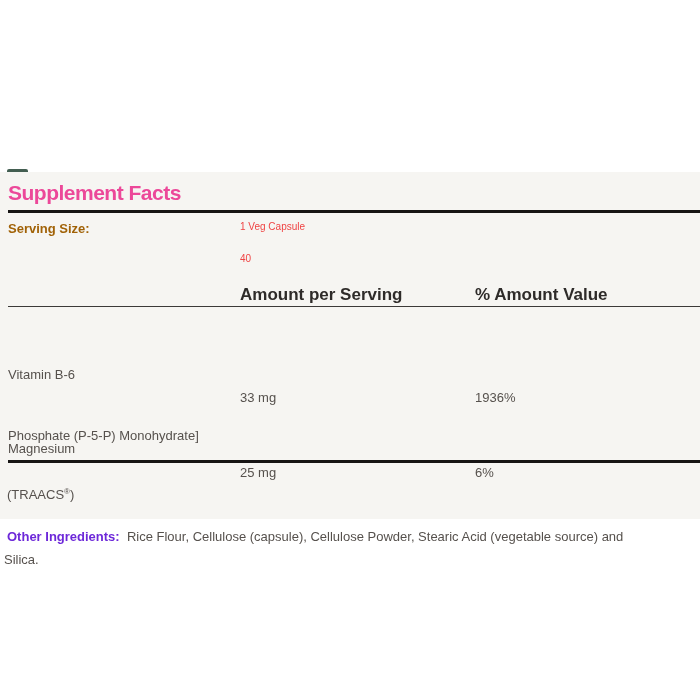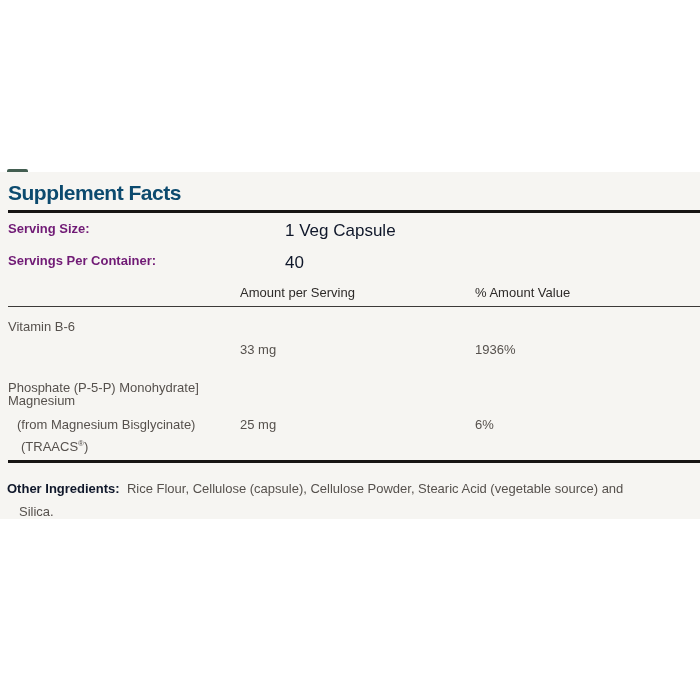--- a/index.html
+++ b/index.html
@@ -24,83 +24,81 @@
     background: #2f4c3e;
     border-radius: 2px;
     opacity: 0.9;
   }
   .abs { position: absolute; white-space: nowrap; }
   .title {
     left: 8px; top: 181px;
     font-size: 21px;
     font-weight: bold;
     letter-spacing: -0.5px;
-    color: #0c4a6e;
+    color: #ec4899;
     margin: 0;
   }
   .rule { position: absolute; left: 8px; right: 0; }
   .rule.thick { height: 3px; background: #171514; }
   .rule.thin  { height: 1px; background: #3c3a38; }
   .rule-1 { top: 210px; }
   .rule-2 { top: 306px; }
   .rule-3 { top: 460px; }
-  .lbl   { font-size: 13px; font-weight: bold; color: #701a75; }
-  .val   { font-size: 17px; color: #0f172a; margin-left: 45px; }
-  .colhdr{ font-size: 13px; font-weight: normal; color: #2e2b29; }
-  .body  { font-size: 13px; color: #56514d; }
+  .lbl   { font-size: 13px; font-weight: bold; color: #a16207; }
+  .val   { font-size: 10px; color: #ef4444; }
+  .colhdr{ font-size: 17px; font-weight: bold; color: #2e2b29; }
+  .body  { font-size: 13px; color: #56514d; margin-top: 48px; }
   .y-serving   { top: 221px; }
   .y-container { top: 253px; }
   .y-colhdr    { top: 285px; }
   .x-name  { left: 8px; }
   .x-name-indent { left: 17px; }
   .x-amt   { left: 240px; }
   .x-dv    { left: 475px; }
   .y-v1 { top: 319px; }
   .y-v2 { top: 342px; }
   .y-v3 { top: 380px; }
   .y-m1 { top: 393px; }
   .y-m2 { top: 417px; }
   .y-m3 { top: 439px; }
   .reg-sup { font-size: 8px; vertical-align: 5px; }
   .other-line1 { left: 7px; top: 481px; }
-  .other-line2 { left: 19px; top: 504px; }
-  .other-label { font-weight: bold; color: #0f172a; }
+  .other-line2 { left: 4px; top: 504px; }
+  .other-label { font-weight: bold; color: #6d28d9; }
 </style>
 </head>
 <body>
 
 <div class="page">
 
   <div class="corner-mark"></div>
   <div class="panel-bg"></div>
 
   <h1 class="abs title">Supplement Facts</h1>
 
   <div class="rule thick rule-1"></div>
 
   <span class="abs lbl x-name y-serving">Serving Size:</span>
   <span class="abs val x-amt y-serving">1 Veg Capsule</span>
 
-  <span class="abs lbl x-name y-container">Servings Per Container:</span>
   <span class="abs val x-amt y-container">40</span>
 
   <span class="abs colhdr x-amt y-colhdr">Amount per Serving</span>
   <span class="abs colhdr x-dv y-colhdr">% Amount Value</span>
 
   <div class="rule thin rule-2"></div>
 
   <span class="abs body x-name y-v1">Vitamin B-6</span>
   <span class="abs body x-amt y-v2">33 mg</span>
   <span class="abs body x-dv y-v2">1936%</span>
   <span class="abs body x-name y-v3">Phosphate (P-5-P) Monohydrate]</span>
 
   <span class="abs body x-name y-m1">Magnesium</span>
-  <span class="abs body x-name-indent y-m2">(from Magnesium Bisglycinate)</span>
   <span class="abs body x-amt y-m2">25 mg</span>
   <span class="abs body x-dv y-m2">6%</span>
-  <span class="abs body y-m3" style="left:21px;"><span>(TRAACS</span><span class="reg-sup">®</span><span>)</span></span>
+  <span class="abs body y-m3" style="left:7px;"><span>(TRAACS</span><span class="reg-sup">®</span><span>)</span></span>
 
   <div class="rule thick rule-3"></div>
 
   <span class="abs body other-line1"><span class="other-label">Other Ingredients:</span>&nbsp; <span>Rice Flour, Cellulose (capsule), Cellulose Powder, Stearic Acid (vegetable source) and</span></span>
   <span class="abs body other-line2">Silica.</span>
 
 </div>
 
 </body></html>

